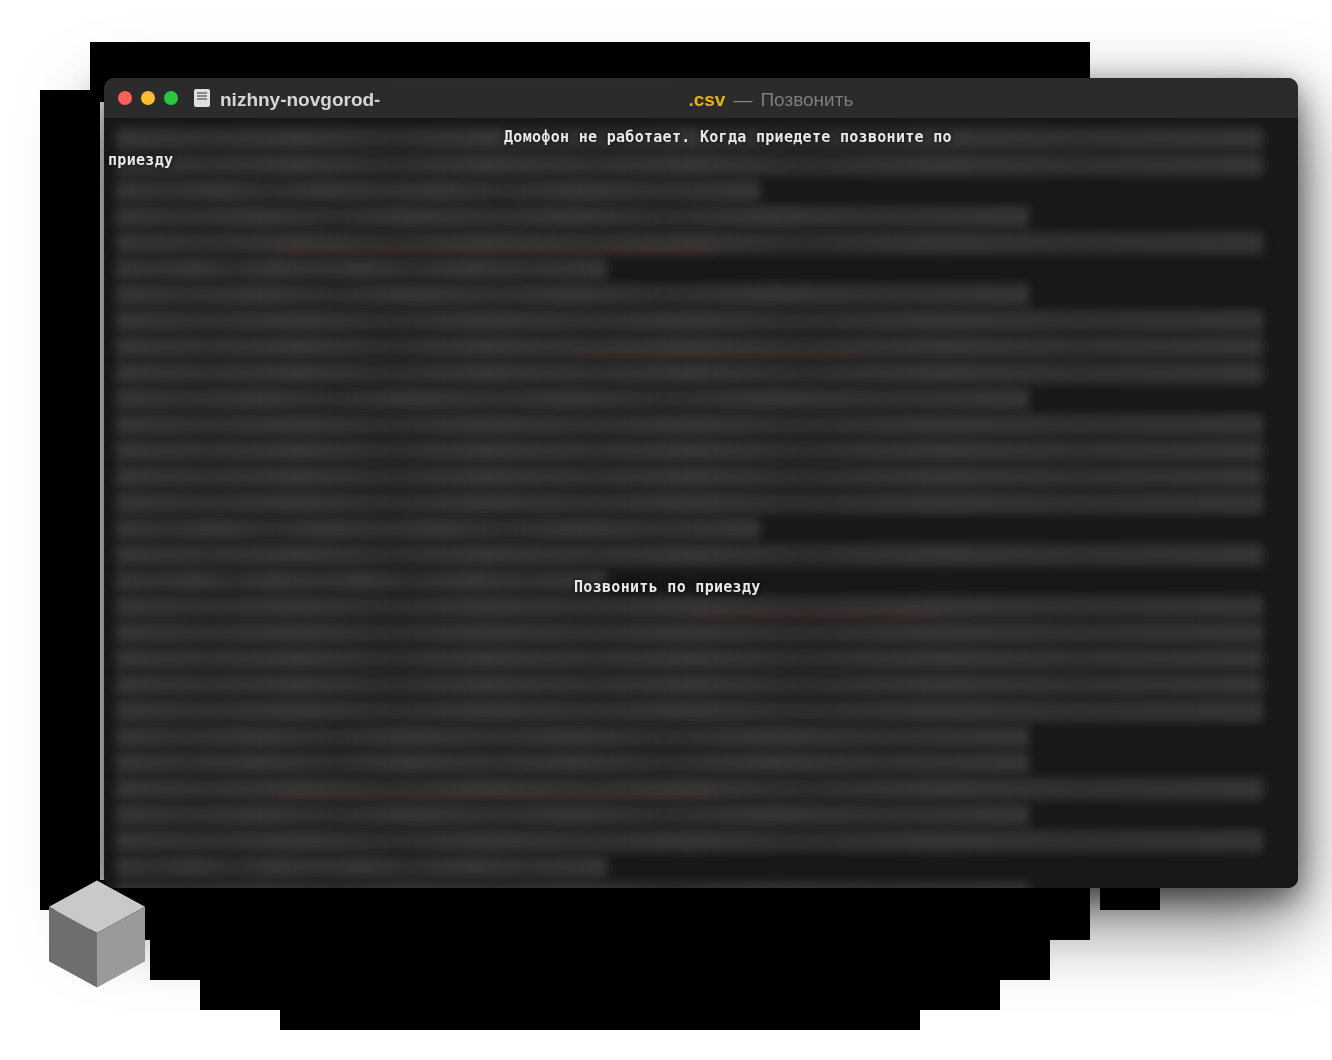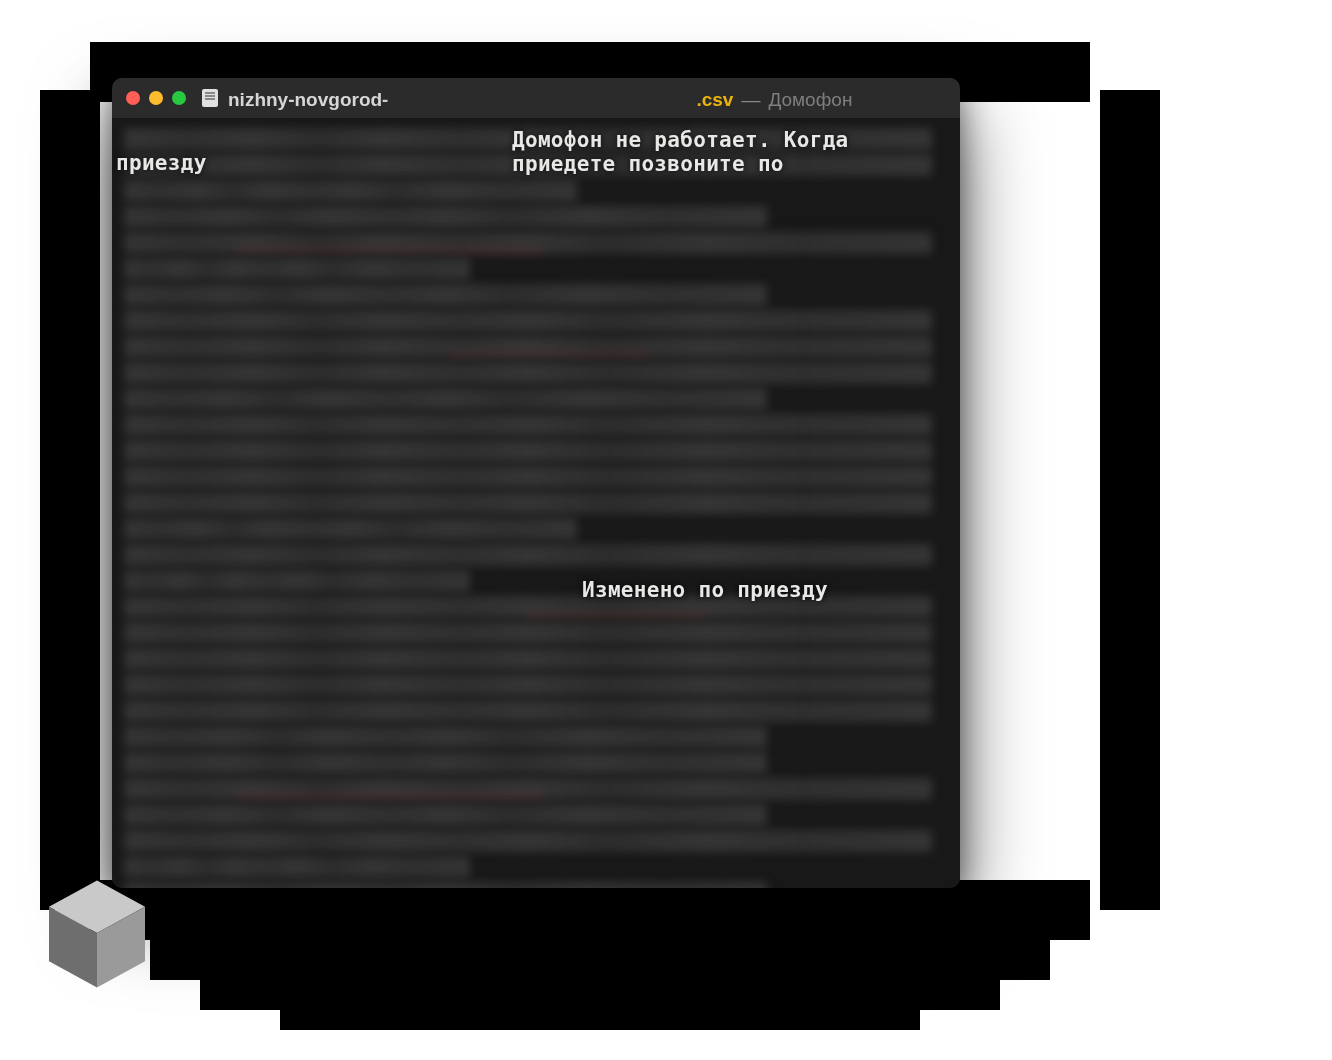--- a/index.html
+++ b/index.html
@@ -22,22 +22,22 @@
   .blob-right  { top: 90px;  left: 1100px; width: 60px; height: 820px; }
   .blob-bot-a  { top: 880px; left: 90px;  width: 1000px; height: 60px; }
   .blob-bot-b  { top: 920px; left: 150px; width: 900px; height: 60px; }
   .blob-bot-c  { top: 960px; left: 200px; width: 800px; height: 50px; }
   .blob-bot-d  { top: 1000px; left: 280px; width: 640px; height: 30px; }
 
   
   .window {
     position: absolute;
     top: 78px;
-    left: 112px;
-    width: 848px;
+    left: 104px;
+    width: 1194px;
     height: 810px;
     background: #181818;
     border-radius: 10px;
     overflow: hidden;
     box-shadow: 0 30px 80px rgba(0,0,0,0.6), 0 10px 30px rgba(0,0,0,0.5);
     display: flex;
     flex-direction: column;
   }
 
   .titlebar {
@@ -129,21 +129,21 @@
     background: #8a3a3a;
     filter: blur(1.5px);
   }
   .underline.right::after { left: 50%; width: 22%; }
   .underline.short::after { left: 40%; width: 25%; }
 
   
   .clear-text {
     position: absolute;
     font-family: "Menlo", "Consolas", monospace;
-    font-size: 21px;
+    font-size: 15px;
     font-weight: 600;
     color: #e8e8e6;
     letter-spacing: 0.3px;
     z-index: 5;
     text-shadow: 0 0 6px rgba(0,0,0,0.9);
   }
   .ct-1a { top: 10px;  left: 400px; }
   .ct-1b { top: 33px;  left: 4px; }
   .ct-2  { top: 460px; left: 470px; }
 
@@ -175,29 +175,29 @@
       <div class="traffic-dot dot-red"></div>
       <div class="traffic-dot dot-yellow"></div>
       <div class="traffic-dot dot-green"></div>
     </div>
     <div class="file-icon"></div>
     <div class="title-text">
       <span class="bold">nizhny-novgorod-</span>
       <span class="title-redact"></span>
       <span class="ext">.csv</span>
       <span class="sep">—</span>
-      <span class="muted">Домофон</span>
+      <span class="muted">Позвонить</span>
     </div>
   </div>
 
   <div class="content">
 
     <span class="clear-text ct-1a">Домофон не работает. Когда приедете позвоните по</span>
     <span class="clear-text ct-1b">приезду</span>
-    <span class="clear-text ct-2">Изменено по приезду</span>
+    <span class="clear-text ct-2">Позвонить по приезду</span>
 
     <div class="blur-line long"></div>
     <div class="blur-line long"></div>
     <div class="blur-line short"></div>
     <div class="blur-line med"></div>
     <div class="blur-line long underline"></div>
     <div class="blur-line mid"></div>
     <div class="blur-line med"></div>
     <div class="blur-line long"></div>
     <div class="blur-line long underline short"></div>

